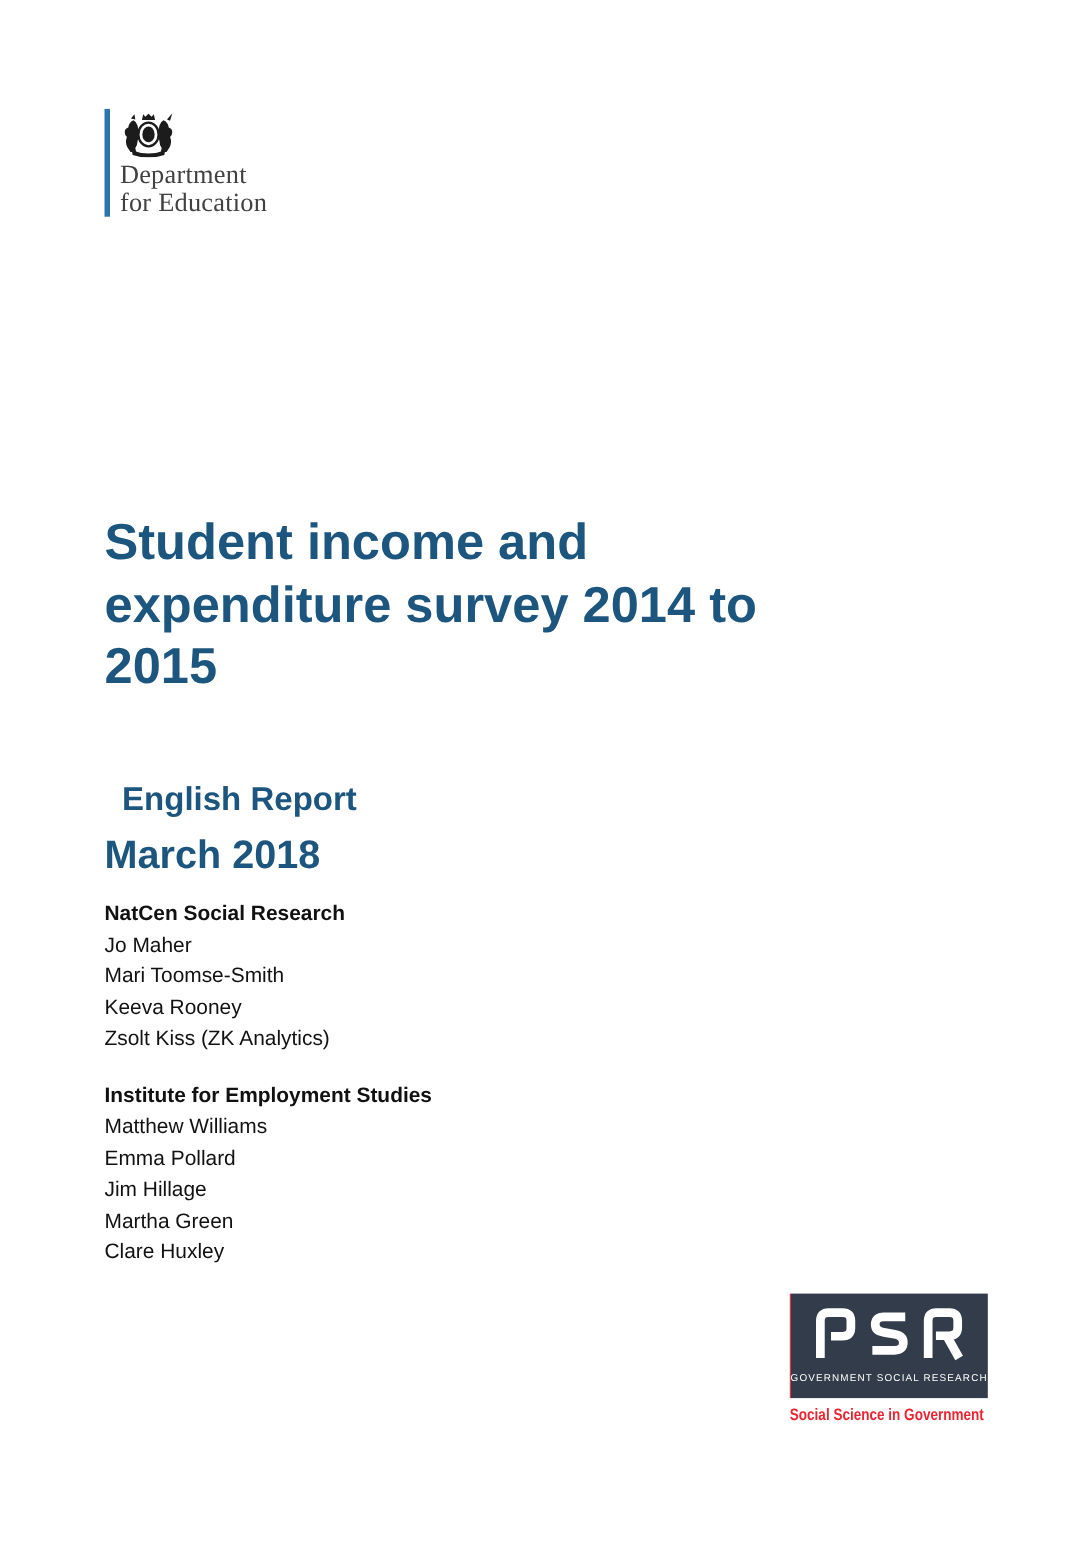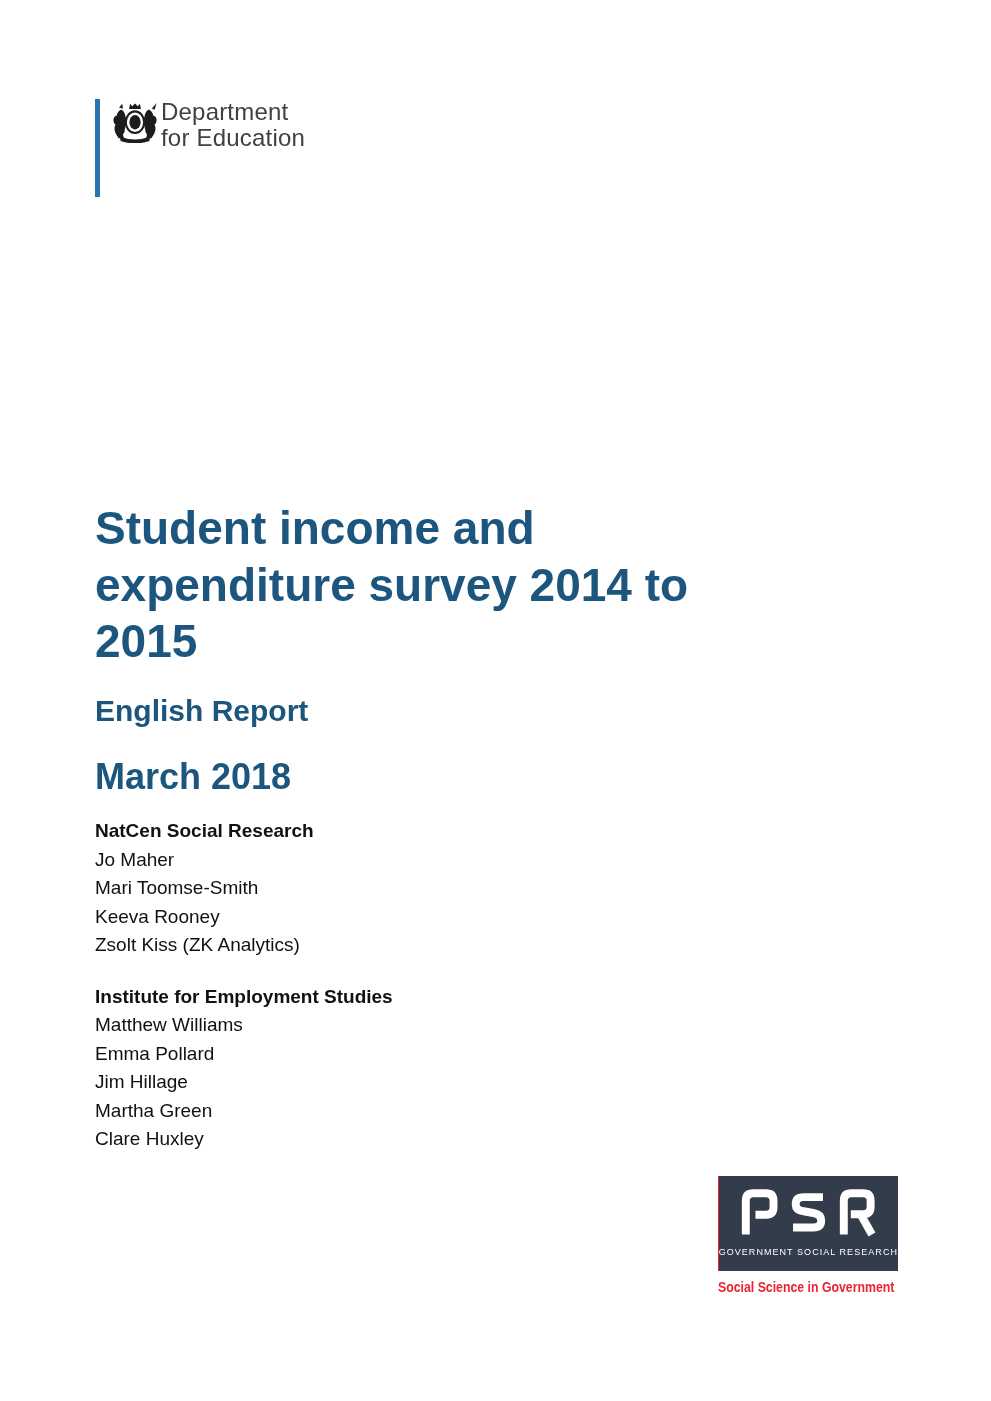--- a/index.html
+++ b/index.html
@@ -13,27 +13,27 @@
   *{box-sizing:border-box;}
   html,body{margin:0;padding:0;}
   body{
     width:991px;height:1401px;position:relative;background:#ffffff;
     font-family:"Liberation Sans", sans-serif;overflow:hidden;
   }
 
   
   .dfe-logo{position:absolute;left:95px;top:99px;display:flex;}
   .dfe-bar{width:5px;height:98px;background:var(--dfe-bar);margin-right:9px;}
-  .dfe-col{display:flex;flex-direction:row;}
+  .dfe-col{display:flex;flex-direction:column;font-family:Liberation Serif, serif;}
   .crest{margin-top:4px;margin-bottom:3px;}
   .dfe-text{font-size:24px;line-height:26px;color:var(--dfe-text);letter-spacing:0.2px;}
 
   
   .title{
-    position:absolute;left:95px;top:500px;
+    position:absolute;left:95px;top:464px;
     font-size:46px;font-weight:bold;color:var(--title-blue);
     line-height:56.5px;letter-spacing:0px;
   }
   .subtitle{
     position:absolute;left:95px;top:694px;
     font-size:30px;font-weight:bold;color:var(--title-blue);
   }
   .report-date{
     position:absolute;left:95px;top:756px;
     font-size:36px;font-weight:bold;color:var(--title-blue);
@@ -93,21 +93,21 @@
       </div>
     </div>
   </div>
 
   <h1 class="title" style="margin:0;">
     <div>Student income and</div>
     <div>expenditure survey 2014 to</div>
     <div>2015</div>
   </h1>
 
-  <h2 class="subtitle" style="margin:0;">English Report</h2>
+  <h2 class="subtitle" style="margin:16px;">English Report</h2>
   <h2 class="report-date" style="margin:0;">March 2018</h2>
 
   <div class="authors">
       <div class="author-block">
         <div class="org">NatCen Social Research</div>
         <div class="name">Jo Maher</div>
         <div class="name">Mari Toomse-Smith</div>
         <div class="name">Keeva Rooney</div>
         <div class="name">Zsolt Kiss (ZK Analytics)</div>
       </div>

